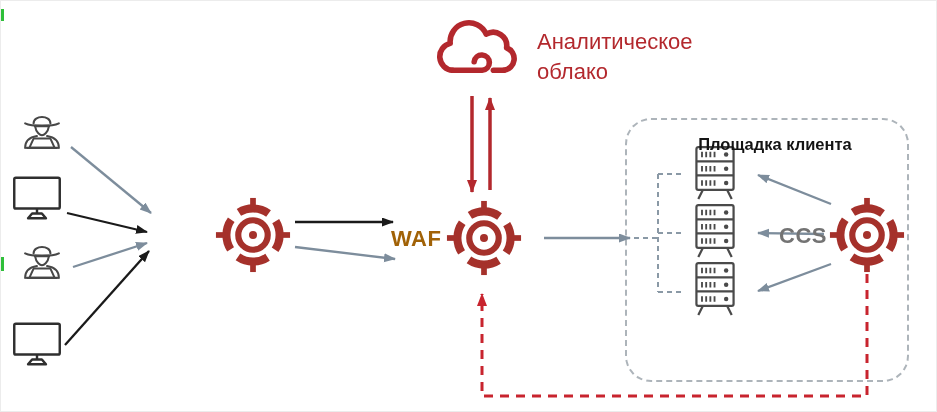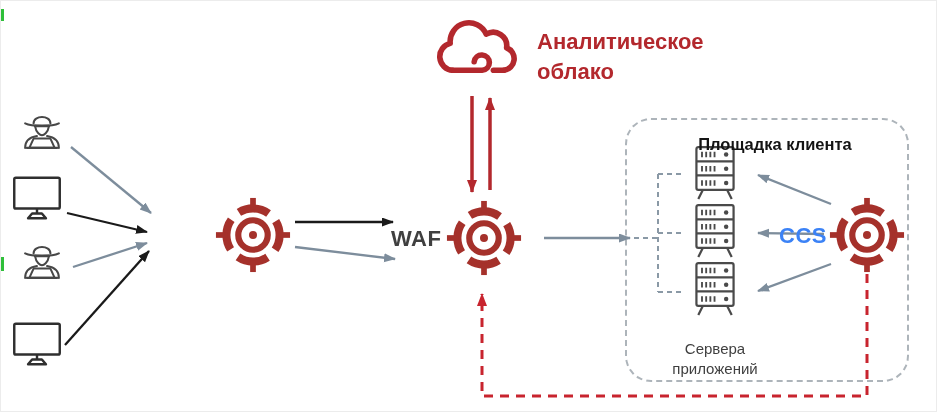--- a/index.html
+++ b/index.html
@@ -7,23 +7,23 @@
   .stage {
     position:relative; width:937px; height:412px; background:#ffffff;
     border:1px solid #ececec; overflow:hidden;
     font-family:"Liberation Sans", sans-serif;
   }
   .overlay { position:absolute; left:0; top:0; width:937px; height:412px; }
   svg.icon { position:absolute; display:block; }
   .lbl { position:absolute; white-space:normal; }
   .node-label { font-weight:bold; font-size:22px; letter-spacing:0.5px; }
   .ddos-label { color:#a5312b; text-align:right; }
-  .waf-label  { color:#404040; text-align:right; }
-  .ccs-label  { color:#3b82f6; text-align:right; }
-  .cloud-label { color:#b3282d; font-size:22px; line-height:1.35; font-weight:700; }
+  .waf-label  { color:#a16207; text-align:right; }
+  .ccs-label  { color:#737373; text-align:right; }
+  .cloud-label { color:#b3282d; font-size:22px; line-height:1.35; font-weight:400; }
   .client-title { font-weight:bold; font-size:16.5px; color:#141414; text-align:center;margin-top:40px; }
   .servers-label { font-size:15px; color:#3f3f3f; text-align:center; line-height:1.35; }
   .client-box {
     position:absolute; left:624px; top:117px; width:284px; height:264px;
     border:2px dashed #adb4ba; border-radius:26px; background:transparent;
   }
   .artifact { position:absolute; width:3px; background:#2fbf3a; }
 </style>
 </head>
 <body>
@@ -175,15 +175,14 @@
       <use href="#sym-server"></use>
     </svg>
 
   <div class="lbl node-label waf-label" style="left:390px; top:225px; width:50px;">WAF</div>
   <div class="lbl node-label ccs-label" style="left:778px; top:222px; width:46px;">CCS</div>
 
   <div class="lbl cloud-label" style="left:536px; top:26px; width:175px;">Аналитическое облако</div>
 
   <div class="lbl client-title" style="left:640px; top:94px; width:268px;">Площадка клиента</div>
 
-  <div class="lbl servers-label" style="left:659px; top:338px; width:110px;">Сервера приложений</div>
 
 </div>
 
 </body></html>

